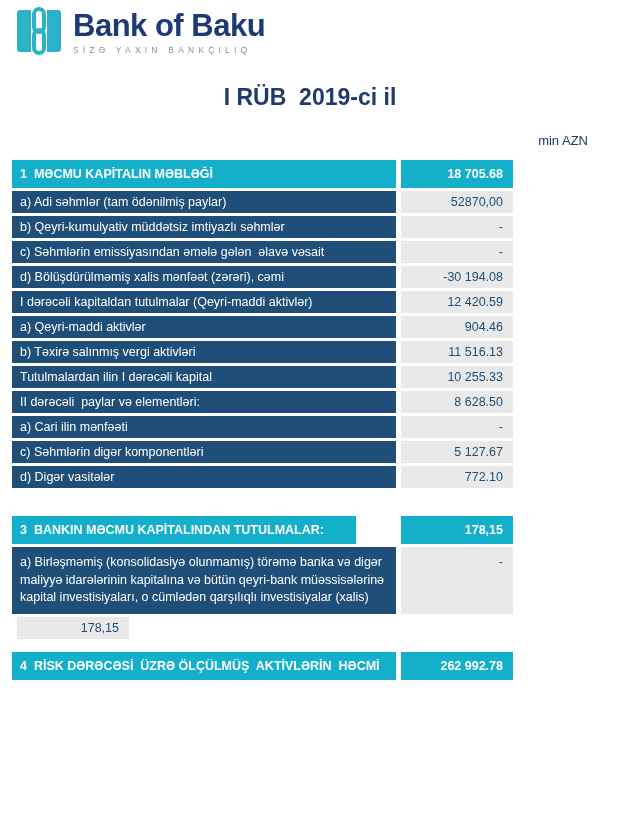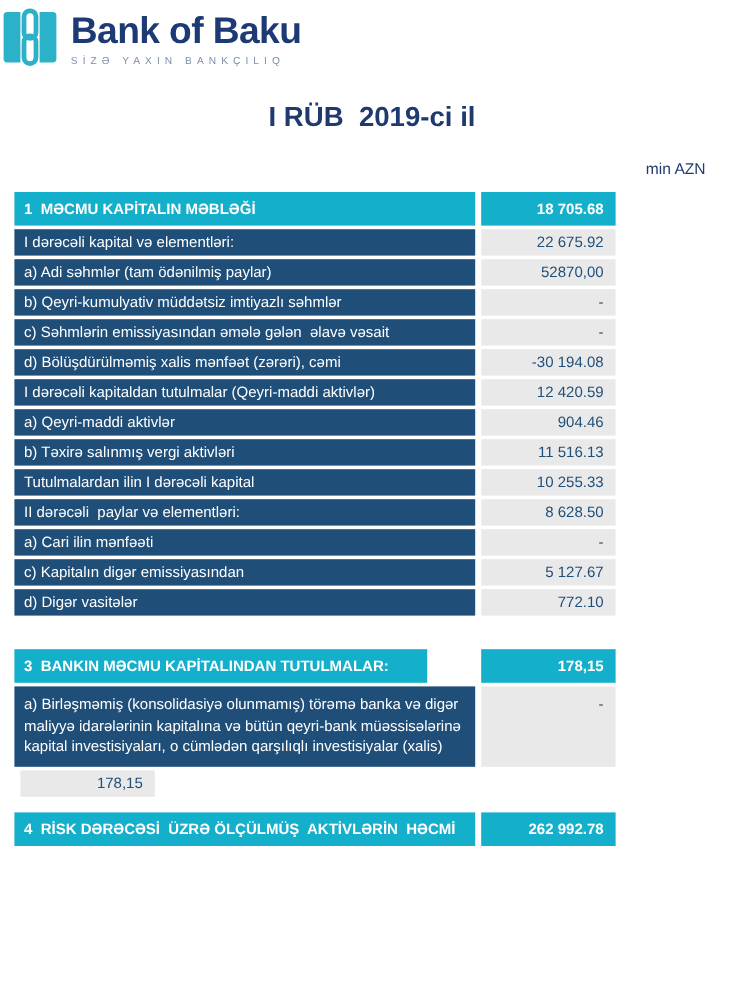--- a/index.html
+++ b/index.html
@@ -5,21 +5,21 @@
   html, body {
     margin: 0; padding: 0;
     width: 620px; height: 836px;
     background: #ffffff;
     font-family: "Liberation Sans", sans-serif;
     overflow: hidden;
   }
   .page { position: absolute; top: 0; left: 0; width: 620px; height: 836px; background: #fff; }
 
   
-  .logo-wrap { position: absolute; left: 0; top: 3px; display: flex; align-items: flex-start; }
+  .logo-wrap { position: absolute; left: 14px; top: 3px; display: flex; align-items: flex-start; }
   .logo-icon { width: 50px; height: 56px; flex: 0 0 auto; }
   .logo-text-block { margin-left: 9px; padding-top: 6px; }
   .logo-name { font-size: 31px; font-weight: bold; color: #1E3A74; line-height: 33px; letter-spacing: -0.5px; }
   .logo-tagline { font-size: 8.5px; color: #7E90AE; letter-spacing: 4.2px; margin-top: 3px; white-space: pre; }
 
   
   .title { position: absolute; top: 84px; left: 0; width: 100%; text-align: center;
            font-size: 23px; font-weight: bold; color: #1E3A6E; white-space: pre; }
   .unit  { position: absolute; top: 133px; right: 32px; font-size: 13px; color: #1E3A6E; }
 
@@ -71,24 +71,20 @@
   <div class="title">I RÜB  2019-ci il</div>
 
   <div class="unit">min AZN</div>
 
   <div class="table">
       <div class="row teal">
         <div class="cell label">1  MƏCMU KAPİTALIN MƏBLƏĞİ</div>
         <div class="cell value">18 705.68</div>
       </div>
       <div class="row data">
-        <div class="cell label">I dərəcəli kapital və elementləri:</div>
-        <div class="cell value">22 675.92</div>
-      </div>
-      <div class="row data">
         <div class="cell label">a) Adi səhmlər (tam ödənilmiş paylar)</div>
         <div class="cell value">52870,00</div>
       </div>
       <div class="row data">
         <div class="cell label">b) Qeyri-kumulyativ müddətsiz imtiyazlı səhmlər</div>
         <div class="cell value">-</div>
       </div>
       <div class="row data">
         <div class="cell label">c) Səhmlərin emissiyasından əmələ gələn  əlavə vəsait</div>
         <div class="cell value">-</div>
@@ -115,21 +111,21 @@
       </div>
       <div class="row data">
         <div class="cell label">II dərəcəli  paylar və elementləri:</div>
         <div class="cell value">8 628.50</div>
       </div>
       <div class="row data">
         <div class="cell label">a) Cari ilin mənfəəti</div>
         <div class="cell value">-</div>
       </div>
       <div class="row data">
-        <div class="cell label">c) Kapitalın digər emissiyasından</div>
+        <div class="cell label">c) Səhmlərin digər komponentləri</div>
         <div class="cell value">5 127.67</div>
       </div>
       <div class="row data">
         <div class="cell label">d) Digər vasitələr</div>
         <div class="cell value">772.10</div>
       </div>
       <div class="row teal" style="margin-top: 28px; gap: 40px;">
         <div class="cell label">3  BANKIN MƏCMU KAPİTALINDAN TUTULMALAR:</div>
         <div class="cell value">178,15</div>
       </div>

